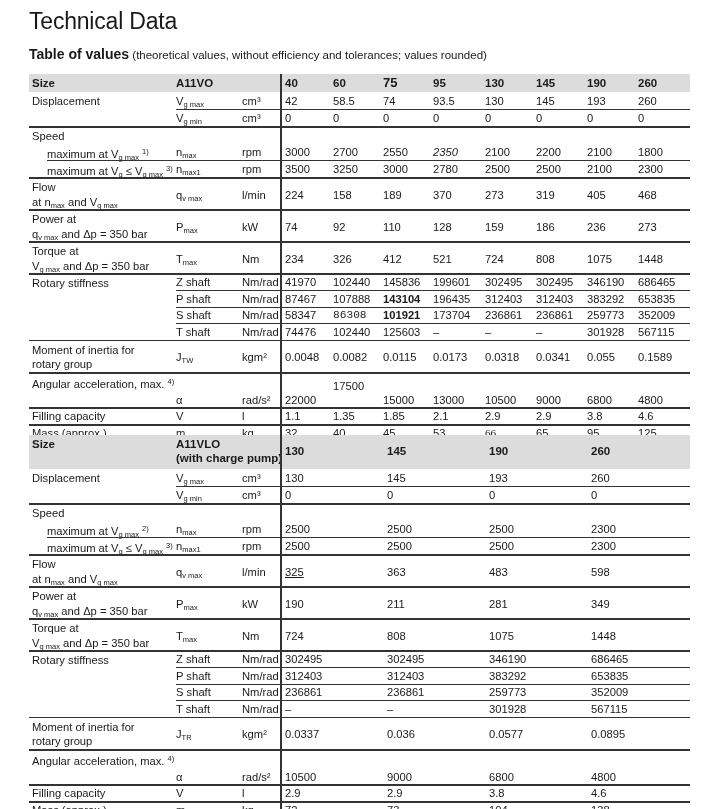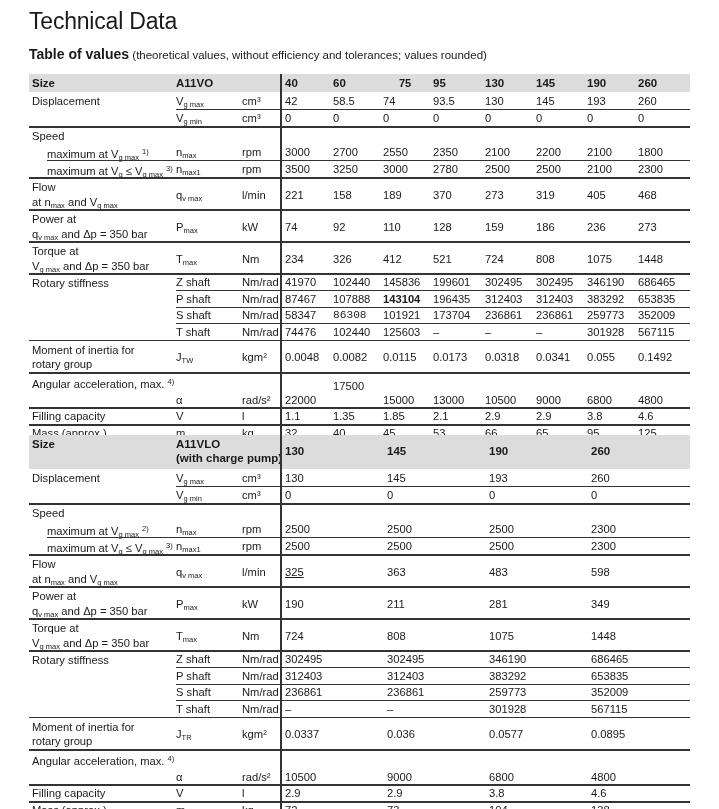--- a/index.html
+++ b/index.html
@@ -26,21 +26,21 @@
 
 <div class="title">Technical Data</div>
 <div class="subtitle"><b>Table of values</b><span> (theoretical values, without efficiency and tolerances; values rounded)</span></div>
 
 <div id="t1" class="tbl" style="top: 74px; height: 368px;">
     <div style="position:absolute;left:0;top:0px;width:661px;height:18px;background:#dcdcdc;font-weight:bold;">
       <div class="cell lab" style="top:2px;font-size:11.5px;">Size</div>
       <div class="cell sym" style="top:2px;font-size:11.5px;">A11VO</div>
       <div class="cell" style="left:256px;top:2px;font-size:11.5px;">40</div>
       <div class="cell" style="left:304px;top:2px;font-size:11.5px;">60</div>
-      <div class="cell" style="left:370px;top:2px;font-size:11px;">75</div>
+      <div class="cell" style="left:354px;top:2px;font-size:13px;">75</div>
       <div class="cell" style="left:404px;top:2px;font-size:11.5px;">95</div>
       <div class="cell" style="left:456px;top:2px;font-size:11.5px;">130</div>
       <div class="cell" style="left:507px;top:2px;font-size:11.5px;">145</div>
       <div class="cell" style="left:558px;top:2px;font-size:11.5px;">190</div>
       <div class="cell" style="left:609px;top:2px;font-size:11.5px;">260</div>
     </div>
     <div class="cell lab" style="top:20px;">Displacement</div>
     <div class="cell sym" style="top:20px;">V<sub>g max</sub></div>
     <div class="cell unit" style="top:20px;">cm³</div>
     <div class="cell" style="left:256px;top:20px;">42</div>
@@ -63,21 +63,21 @@
     <div class="cell" style="left:558px;top:37px;">0</div>
     <div class="cell" style="left:609px;top:37px;">0</div>
     <div class="line thick" style="top:52px;left:0px;width:661px;"></div>
     <div class="cell lab" style="top:55px;">Speed</div>
     <div class="cell indent" style="top:71px;">maximum at V<sub>g max</sub> <sup>1)</sup></div>
     <div class="cell sym" style="top:71px;">n<sub>max</sub></div>
     <div class="cell unit" style="top:71px;">rpm</div>
     <div class="cell" style="left:256px;top:71px;">3000</div>
     <div class="cell" style="left:304px;top:71px;">2700</div>
     <div class="cell" style="left:354px;top:71px;">2550</div>
-    <div class="cell" style="left:404px;top:71px;">2350</div>
+    <div class="cell" style="left:404px;top:71px;font-style:italic;">2350</div>
     <div class="cell" style="left:456px;top:71px;">2100</div>
     <div class="cell" style="left:507px;top:71px;">2200</div>
     <div class="cell" style="left:558px;top:71px;">2100</div>
     <div class="cell" style="left:609px;top:71px;">1800</div>
     <div class="line" style="top:86px;left:18px;width:643px;"></div>
     <div class="cell indent" style="top:88px;">maximum at V<sub>g</sub> ≤ V<sub>g max</sub> <sup>3)</sup></div>
     <div class="cell sym" style="top:88px;">n<sub>max1</sub></div>
     <div class="cell unit" style="top:88px;">rpm</div>
     <div class="cell" style="left:256px;top:88px;">3500</div>
     <div class="cell" style="left:304px;top:88px;">3250</div>
@@ -85,21 +85,21 @@
     <div class="cell" style="left:404px;top:88px;">2780</div>
     <div class="cell" style="left:456px;top:88px;">2500</div>
     <div class="cell" style="left:507px;top:88px;">2500</div>
     <div class="cell" style="left:558px;top:88px;">2100</div>
     <div class="cell" style="left:609px;top:88px;">2300</div>
     <div class="line thick" style="top:103px;left:0px;width:661px;"></div>
     <div class="cell lab" style="top:106px;">Flow</div>
     <div class="cell lab" style="top:121px;">at n<sub>max</sub> and V<sub>g max</sub></div>
     <div class="cell sym" style="top:114px;">q<sub>v max</sub></div>
     <div class="cell unit" style="top:114px;">l/min</div>
-    <div class="cell" style="left:256px;top:114px;">221</div>
+    <div class="cell" style="left:256px;top:114px;">224</div>
     <div class="cell" style="left:304px;top:114px;">158</div>
     <div class="cell" style="left:354px;top:114px;">189</div>
     <div class="cell" style="left:404px;top:114px;">370</div>
     <div class="cell" style="left:456px;top:114px;">273</div>
     <div class="cell" style="left:507px;top:114px;">319</div>
     <div class="cell" style="left:558px;top:114px;">405</div>
     <div class="cell" style="left:609px;top:114px;">468</div>
     <div class="line thick" style="top:135px;left:0px;width:661px;"></div>
     <div class="cell lab" style="top:138px;">Power at</div>
     <div class="cell lab" style="top:153px;">q<sub>v max</sub> and Δp = 350 bar</div>
@@ -147,21 +147,21 @@
     <div class="cell" style="left:404px;top:217.5px;">196435</div>
     <div class="cell" style="left:456px;top:217.5px;">312403</div>
     <div class="cell" style="left:507px;top:217.5px;">312403</div>
     <div class="cell" style="left:558px;top:217.5px;">383292</div>
     <div class="cell" style="left:609px;top:217.5px;">653835</div>
     <div class="line" style="top:232.5px;left:147px;width:514px;"></div>
     <div class="cell sym" style="top:234px;">S shaft</div>
     <div class="cell unit" style="top:234px;">Nm/rad</div>
     <div class="cell" style="left:256px;top:234px;">58347</div>
     <div class="cell" style="left:304px;top:234px;font-family:Liberation Mono, monospace;">86308</div>
-    <div class="cell" style="left:354px;top:234px;">101921</div>
+    <div class="cell" style="left:354px;top:234px;font-weight:bold;">101921</div>
     <div class="cell" style="left:404px;top:234px;">173704</div>
     <div class="cell" style="left:456px;top:234px;">236861</div>
     <div class="cell" style="left:507px;top:234px;">236861</div>
     <div class="cell" style="left:558px;top:234px;">259773</div>
     <div class="cell" style="left:609px;top:234px;">352009</div>
     <div class="line" style="top:249px;left:147px;width:514px;"></div>
     <div class="cell sym" style="top:250.5px;">T shaft</div>
     <div class="cell unit" style="top:250.5px;">Nm/rad</div>
     <div class="cell" style="left:256px;top:250.5px;">74476</div>
     <div class="cell" style="left:304px;top:250.5px;">102440</div>
@@ -175,21 +175,21 @@
     <div class="cell lab" style="top:269px;">Moment of inertia for<br>rotary group</div>
     <div class="cell sym" style="top:276px;">J<sub>TW</sub></div>
     <div class="cell unit" style="top:276px;">kgm²</div>
     <div class="cell" style="left:256px;top:276px;">0.0048</div>
     <div class="cell" style="left:304px;top:276px;">0.0082</div>
     <div class="cell" style="left:354px;top:276px;">0.0115</div>
     <div class="cell" style="left:404px;top:276px;">0.0173</div>
     <div class="cell" style="left:456px;top:276px;">0.0318</div>
     <div class="cell" style="left:507px;top:276px;">0.0341</div>
     <div class="cell" style="left:558px;top:276px;">0.055</div>
-    <div class="cell" style="left:609px;top:276px;">0.1492</div>
+    <div class="cell" style="left:609px;top:276px;">0.1589</div>
     <div class="line thick" style="top:298px;left:0px;width:661px;"></div>
     <div class="cell lab" style="top:301px;">Angular acceleration, max. <sup>4)</sup></div>
     <div class="cell sym" style="top:319px;">α</div>
     <div class="cell unit" style="top:319px;">rad/s²</div>
     <div class="cell" style="left:256px;top:319px;">22000</div>
     <div class="cell" style="left:304px;top:305px;">17500</div>
     <div class="cell" style="left:354px;top:319px;">15000</div>
     <div class="cell" style="left:404px;top:319px;">13000</div>
     <div class="cell" style="left:456px;top:319px;">10500</div>
     <div class="cell" style="left:507px;top:319px;">9000</div>
@@ -208,21 +208,21 @@
     <div class="cell" style="left:558px;top:335px;">3.8</div>
     <div class="cell" style="left:609px;top:335px;">4.6</div>
     <div class="line thick" style="top:350px;left:0px;width:661px;"></div>
     <div class="cell lab" style="top:352px;">Mass (approx.)</div>
     <div class="cell sym" style="top:352px;">m</div>
     <div class="cell unit" style="top:352px;">kg</div>
     <div class="cell" style="left:256px;top:352px;">32</div>
     <div class="cell" style="left:304px;top:352px;">40</div>
     <div class="cell" style="left:354px;top:352px;">45</div>
     <div class="cell" style="left:404px;top:352px;">53</div>
-    <div class="cell" style="left:456px;top:352px;">66</div>
+    <div class="cell" style="left:456px;top:352px;font-family:Liberation Serif, serif;">66</div>
     <div class="cell" style="left:507px;top:352px;">65</div>
     <div class="cell" style="left:558px;top:352px;">95</div>
     <div class="cell" style="left:609px;top:352px;">125</div>
     <div class="line thick" style="top:367px;left:0px;width:661px;"></div>
     <div class="sep" style="top:0;height:368px;"></div>
   </div>
 <div id="t2" class="tbl" style="top: 435px; height: 384px;">
     <div style="position:absolute;left:0;top:0px;width:661px;height:34px;background:#dcdcdc;font-weight:bold;">
       <div class="cell lab" style="top:2px;font-size:11.5px;">Size</div>
       <div class="cell sym" style="top:2px;font-size:11.5px;">A11VLO<br>(with charge pump)</div>

